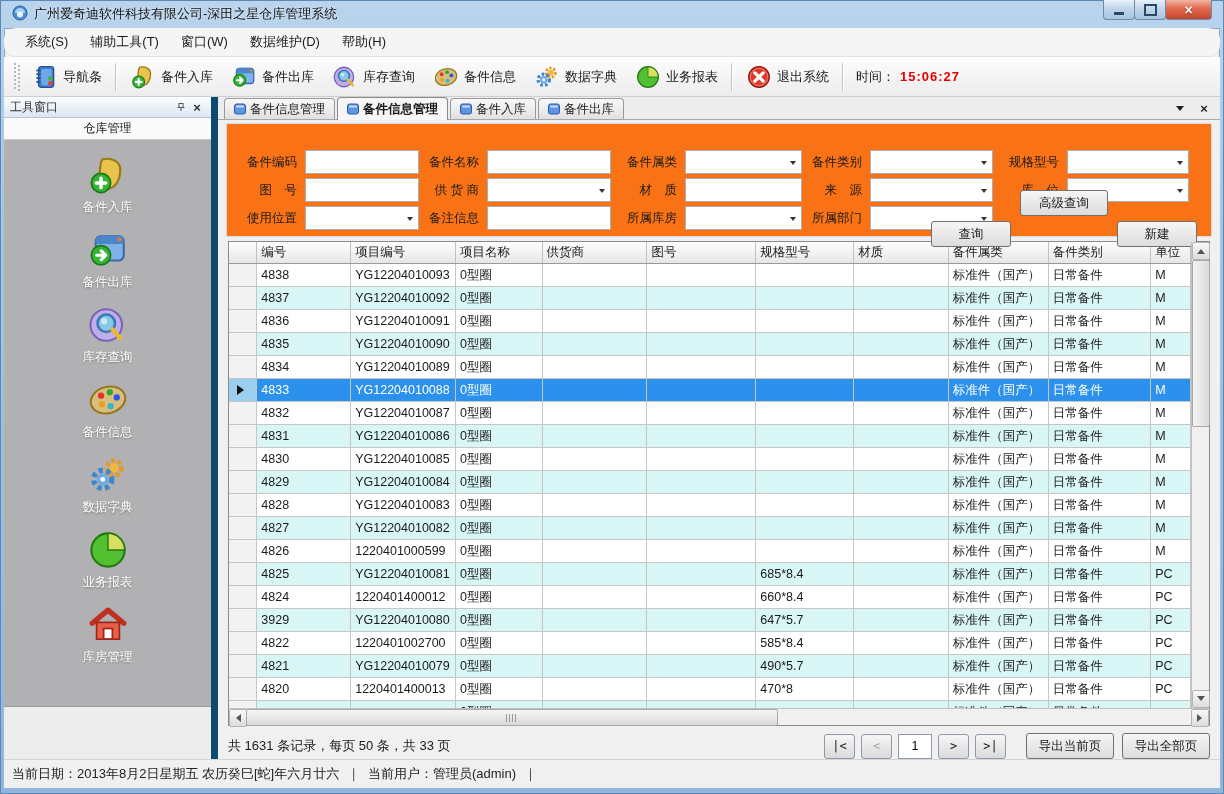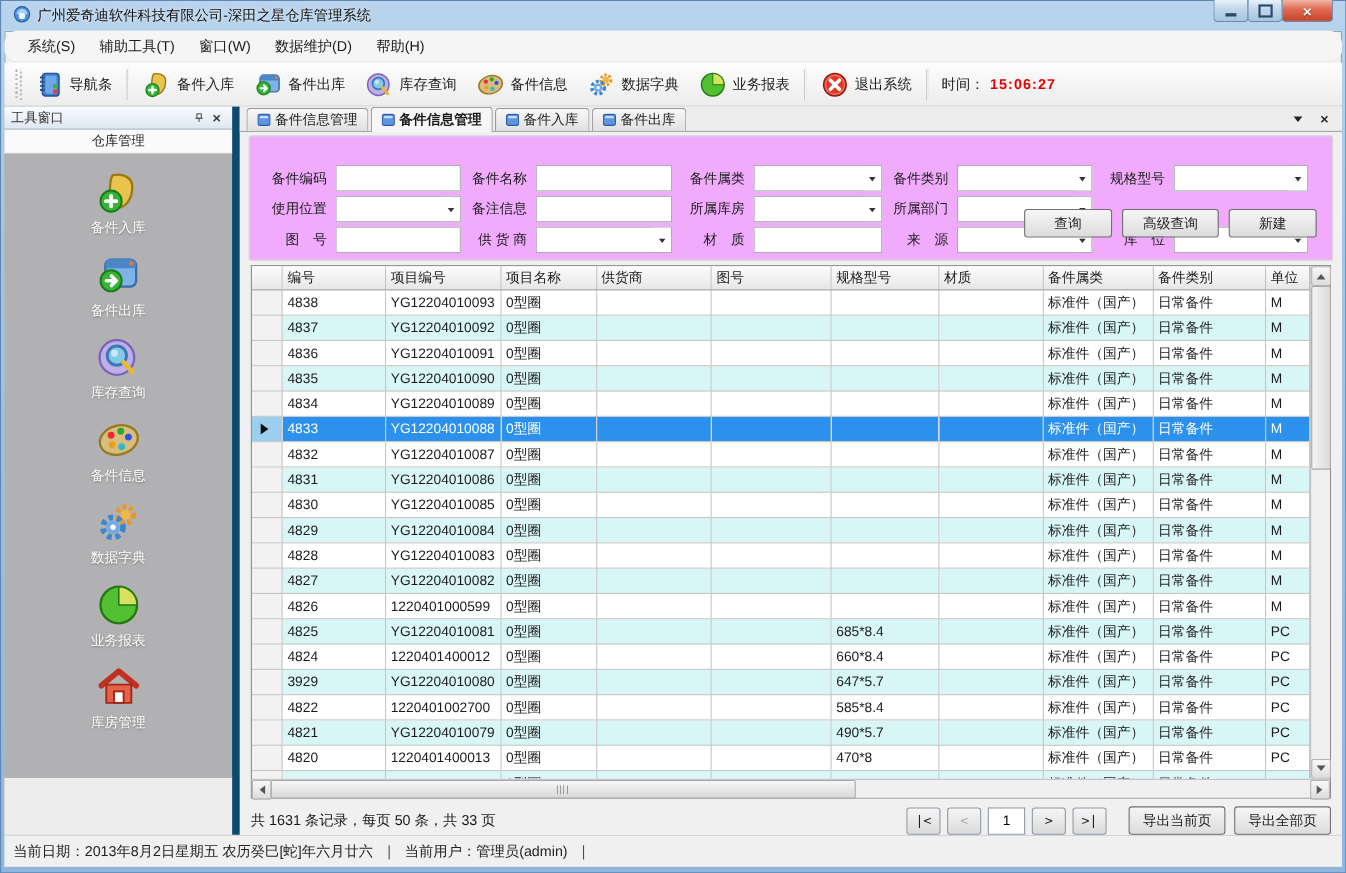--- a/index.html
+++ b/index.html
@@ -54,31 +54,31 @@
   
   .tabstrip{height:23px;display:flex;align-items:flex-end;padding-left:6px;border-bottom:1px solid #a8a8a8;background:#ededed;position:relative;}
   .tab{display:flex;align-items:center;gap:4px;height:20px;padding:0 9px;margin-right:2px;border:1px solid #9a9a9a;border-bottom:none;border-radius:4px 4px 0 0;background:linear-gradient(180deg,#f8f8f8,#e0e0e0);font-size:12.5px;}
   .tab.active{height:22px;background:#f6f6f6;font-weight:bold;margin-bottom:-1px;border-color:#8a8a8a;}
   .tab-icon svg{display:block;}
   .tabstrip-controls{position:absolute;right:8px;top:3px;display:flex;gap:8px;align-items:center;}
   .ts-btn{width:16px;height:16px;display:flex;align-items:center;justify-content:center;color:#222;}
   .tri-down{width:0;height:0;border:4px solid transparent;border-top:5px solid #222;margin-top:4px;}
   .x-glyph{font-size:13px;font-weight:bold;line-height:1;}
   
-  .filter{margin:3px 8px 0 8px;height:100px;background:#f0abfc;border:1px solid #d8d8d8;border-radius:2px;position:relative;padding:24px 0 0 6px;}
+  .filter{margin:3px 8px 0 8px;height:100px;background:#f97316;border:1px solid #d8d8d8;border-radius:2px;position:relative;padding:24px 0 0 6px;}
   .f-row{display:grid;grid-template-columns:64px 114px 52px 124px 58px 117px 52px 123px 58px 122px;column-gap:8px;height:28px;align-items:center;}
   .f-label{text-align:right;font-size:12.5px;white-space:nowrap;}
   .tf{height:20px;border:1px solid #abadb3;background:#fff;}
   .combo{height:22px;border:1px solid #abadb3;background:#fff;display:flex;}
   .combo .cb-text{flex:1;}
   .combo .cb-btn{width:16px;display:flex;align-items:center;justify-content:center;background:#fff;}
   .cb-arrow{width:0;height:0;border:3.5px solid transparent;border-top:4.5px solid #333;margin-top:4px;}
   .f-buttons{position:absolute;right:14px;top:66px;display:flex;gap:9px;}
   .btn{height:24px;border:1px solid #707070;border-radius:3px;background:linear-gradient(180deg,#f6f6f6,#dcdcdc);display:flex;align-items:center;justify-content:center;font-size:12.5px;padding:0 4px;}
-  .btn.w70{width:70px;} .btn.w78{width:78px;}
+  .btn.w70{width:70px;margin-top:31px;} .btn.w78{width:78px;}
   
   .grid-box{margin:4px 10px 0 10px;height:483px;border:1px solid #8a8a8a;background:#fff;display:flex;flex-direction:column;}
   .grid-main{flex:1;display:flex;min-height:0;}
   .grid-viewport{flex:1;overflow:hidden;}
   table.grid{border-collapse:collapse;table-layout:fixed;}
   table.grid th{height:21px;padding:0 4px;font-weight:normal;text-align:left;font-size:12.5px;
     background:linear-gradient(180deg,#fdfdfd,#e6e6e6);border-right:1px solid #c2c2c2;border-bottom:1px solid #9a9a9a;white-space:nowrap;overflow:hidden;}
   table.grid td{height:22px;padding:0 4px;font-size:12.5px;border-right:1px solid #c6c6c6;border-bottom:1px solid #c6c6c6;white-space:nowrap;overflow:hidden;background:#fff;}
   tr.alt td{background:#d9f6f6;}
   td.selcell{background:#f2f2f2 !important;border-right:1px solid #b0b0b0;}
@@ -408,64 +408,64 @@
             </div>
             <div class="f-label">规格型号</div>
             <div class="combo">
               <div class="cb-text"></div>
               <div class="cb-btn">
                 <div class="cb-arrow"></div>
               </div>
             </div>
           </div>
           <div class="f-row">
+            <div class="f-label">图　号</div>
+            <input class="tf" type="text" style="">
+            <div class="f-label">供 货 商</div>
+            <div class="combo">
+              <div class="cb-text"></div>
+              <div class="cb-btn">
+                <div class="cb-arrow"></div>
+              </div>
+            </div>
+            <div class="f-label">材　质</div>
+            <input class="tf" type="text" style="">
+            <div class="f-label">来　源</div>
+            <div class="combo">
+              <div class="cb-text"></div>
+              <div class="cb-btn">
+                <div class="cb-arrow"></div>
+              </div>
+            </div>
+            <div class="f-label">库　位</div>
+            <div class="combo">
+              <div class="cb-text"></div>
+              <div class="cb-btn">
+                <div class="cb-arrow"></div>
+              </div>
+            </div>
+          </div>
+          <div class="f-row">
             <div class="f-label">使用位置</div>
             <div class="combo">
               <div class="cb-text"></div>
               <div class="cb-btn">
                 <div class="cb-arrow"></div>
               </div>
             </div>
             <div class="f-label">备注信息</div>
             <input class="tf" type="text" style="">
             <div class="f-label">所属库房</div>
             <div class="combo">
               <div class="cb-text"></div>
               <div class="cb-btn">
                 <div class="cb-arrow"></div>
               </div>
             </div>
             <div class="f-label">所属部门</div>
-            <div class="combo">
-              <div class="cb-text"></div>
-              <div class="cb-btn">
-                <div class="cb-arrow"></div>
-              </div>
-            </div>
-          </div>
-          <div class="f-row">
-            <div class="f-label">图　号</div>
-            <input class="tf" type="text" style="">
-            <div class="f-label">供 货 商</div>
-            <div class="combo">
-              <div class="cb-text"></div>
-              <div class="cb-btn">
-                <div class="cb-arrow"></div>
-              </div>
-            </div>
-            <div class="f-label">材　质</div>
-            <input class="tf" type="text" style="">
-            <div class="f-label">来　源</div>
-            <div class="combo">
-              <div class="cb-text"></div>
-              <div class="cb-btn">
-                <div class="cb-arrow"></div>
-              </div>
-            </div>
-            <div class="f-label">库　位</div>
             <div class="combo">
               <div class="cb-text"></div>
               <div class="cb-btn">
                 <div class="cb-arrow"></div>
               </div>
             </div>
           </div>
           <div class="f-buttons">
             <div class="btn w70">查询</div>
             <div class="btn w78">高级查询</div>

